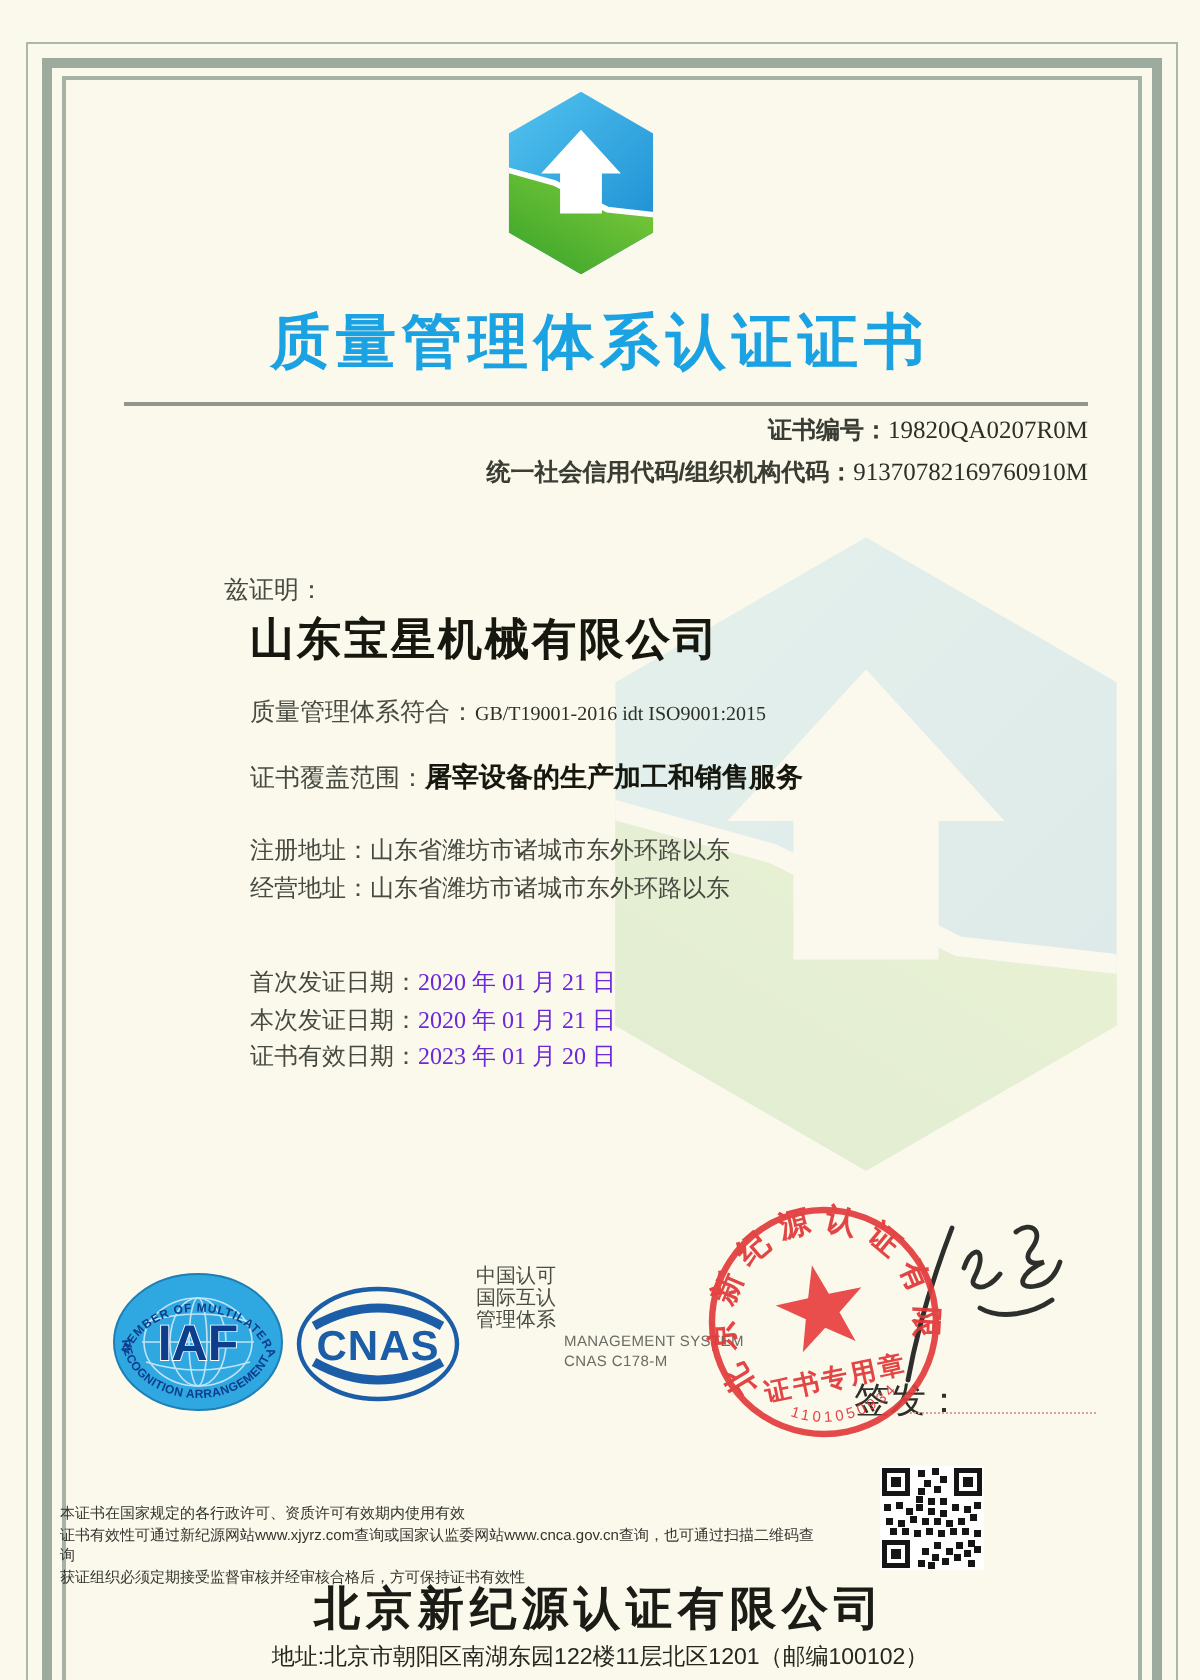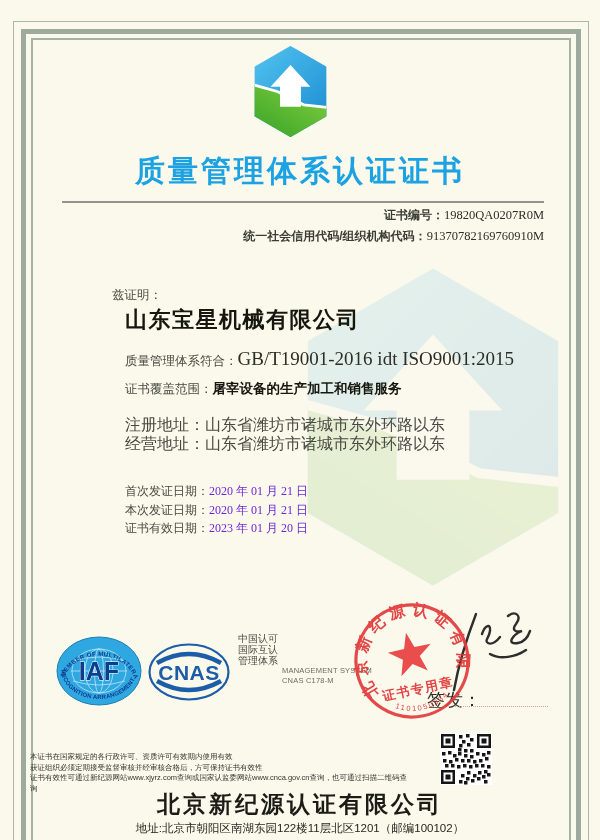--- a/index.html
+++ b/index.html
@@ -20,24 +20,24 @@
 
   .certno{position:absolute;top:205px;right:56px;text-align:right;font-size:12px;
           line-height:21px;color:#3a3d34;}
   .certno .lab{font-weight:bold;}
   .certno .val{font-family:Liberation Serif, serif;font-size:12.5px;color:#2c2f26;}
 
   .intro{position:absolute;left:112px;top:287px;font-size:12.5px;color:#474a40;}
   .company{position:absolute;left:125px;top:305px;font-size:22px;font-weight:bold;
            color:#16180f;letter-spacing:1.5px;}
   .standard{position:absolute;left:125px;top:348px;font-size:12.5px;color:#474a40;}
-  .standard .val{font-family:"Liberation Serif",serif;font-size:19px;color:#2c2f26;}
+  .standard .val{font-family:"Liberation Serif",serif;font-size:10px;color:#2c2f26;}
   .scope{position:absolute;left:125px;top:380px;font-size:12.5px;color:#474a40;}
   .scope .val{font-weight:bold;color:#16180f;font-size:13.5px;}
-  .addr{position:absolute;left:125px;top:416px;font-size:16px;line-height:18.5px;color:#474a40;}
+  .addr{position:absolute;left:125px;top:416px;font-size:12px;line-height:18.5px;color:#474a40;}
   .dates{position:absolute;left:125px;top:482px;font-size:12px;line-height:18.5px;color:#474a40;}
   .val-serif{font-family:"Liberation Serif",serif;color:#6d28d9;}
 
   .iaf{position:absolute;left:56px;top:636px;width:86px;height:70px;}
   .cnas{position:absolute;left:148px;top:643px;width:82px;height:58px;}
   .cnas-desc{position:absolute;left:238px;top:633px;font-size:10px;line-height:11px;color:#4a4d44;}
   .cnas-desc .en{font-size:7.5px;color:#6a6d64;line-height:10px;letter-spacing:.2px;margin-left:44px;}
 
   .stamp{position:absolute;left:350px;top:599px;width:124px;height:124px;
          transform:rotate(-12deg);opacity:.92;}
@@ -241,20 +241,20 @@
       <rect x="42" y="42" width="3.5" height="3.5"></rect>
         <rect x="47" y="40" width="3.5" height="3.5"></rect>
         <rect x="19" y="47" width="3.5" height="3.5"></rect>
       <rect x="24" y="48" width="3.5" height="3.5"></rect>
         <rect x="44" y="47" width="3.5" height="3.5"></rect>
     </g>
   </svg>
 
   <div class="notes">
     <div>本证书在国家规定的各行政许可、资质许可有效期内使用有效</div>
+    <div>证书有效性可通过新纪源网站www.xjyrz.com查询或国家认监委网站www.cnca.gov.cn查询，也可通过扫描二维码查询</div>
     <div>获证组织必须定期接受监督审核并经审核合格后，方可保持证书有效性</div>
-    <div>证书有效性可通过新纪源网站www.xjyrz.com查询或国家认监委网站www.cnca.gov.cn查询，也可通过扫描二维码查询</div>
   </div>
 
   <div class="footer-name">北京新纪源认证有限公司</div>
   <div class="footer-addr">地址:北京市朝阳区南湖东园122楼11层北区1201（邮编100102）</div>
 
 </div>
 
 </body></html>

